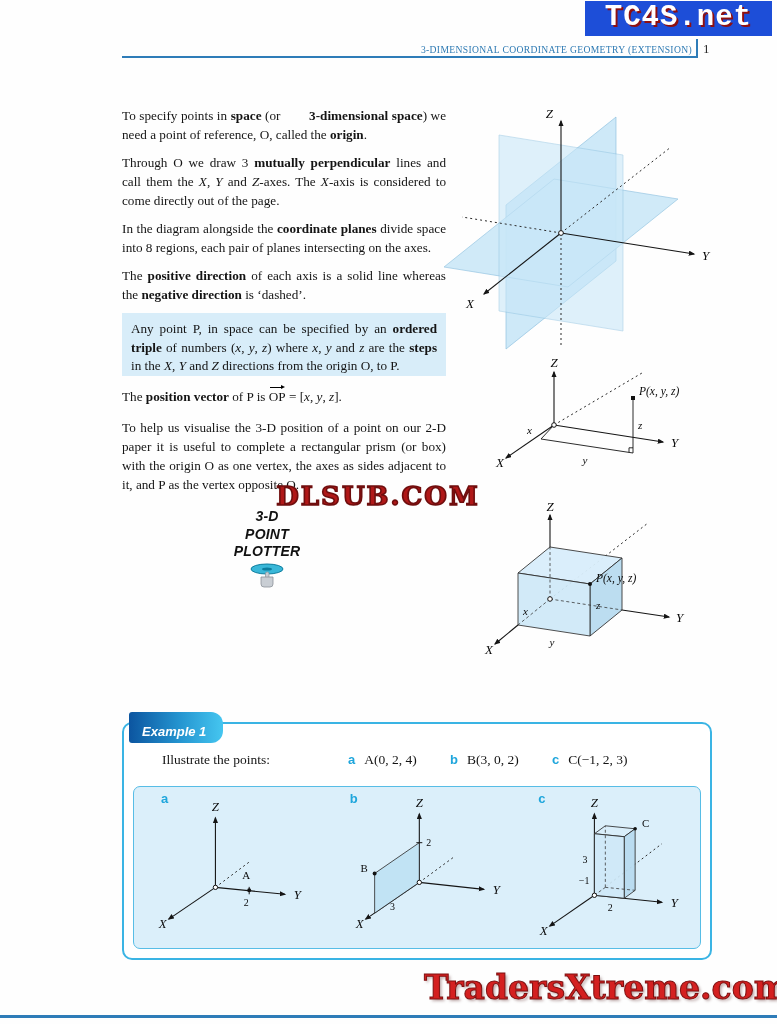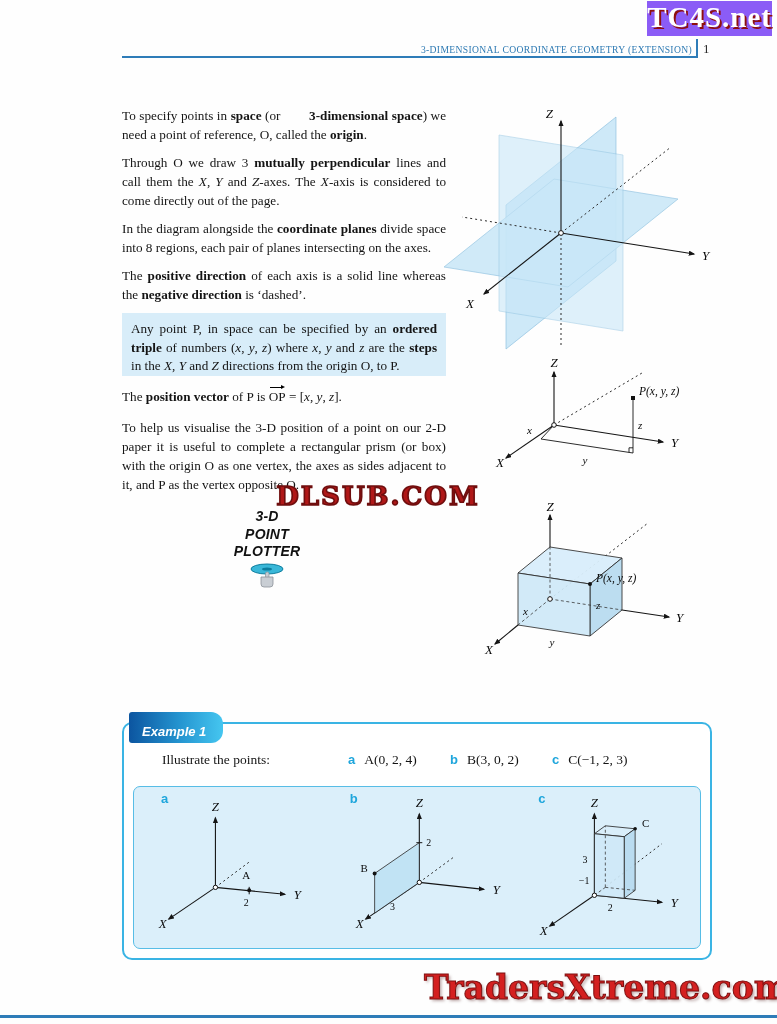--- a/index.html
+++ b/index.html
@@ -2,22 +2,22 @@
 <html><head>
 <meta charset="utf-8">
 <style>
   * { margin:0; padding:0; box-sizing:border-box; }
   html,body { background:#ffffff; }
   .page { position:relative; width:777px; height:1024px; background:#fefefe; overflow:hidden;
           font-family:"Liberation Serif","DejaVu Serif",serif; color:#141414; }
 
   
   .wm-tc4s { position:absolute; top:1px; right:5px; z-index:9;
-    font-family:Liberation Serif, serif; font-weight:bold; font-size:29px; letter-spacing:1px;
-    color:#fff; background:#8b5cf6; padding:0 0 2px; text-shadow:2px 2px 0 #8f0f0f; }
+    font-family:Liberation Mono, monospace; font-weight:bold; font-size:29px; letter-spacing:1px;
+    color:#fff; background:#1d4ed8; padding:0 20px 2px; text-shadow:2px 2px 0 #8f0f0f; }
   .wm-center { position:absolute; left:178px; top:481px; width:400px; text-align:center; z-index:8;
     font-family:"DejaVu Serif",serif; font-weight:bold; font-size:26px; letter-spacing:2px;
     color:#b01818; -webkit-text-stroke:1.6px #6f0e0e; text-shadow:0 0 1px #6f0e0e; white-space:nowrap; }
   .wm-bottom { position:absolute; left:424px; top:968px; z-index:9; white-space:nowrap;
     font-family:"DejaVu Serif",serif; font-weight:bold; font-size:33px; color:#d42020;
     -webkit-text-stroke:1px #7c0f0f; text-shadow:2px 2px 3px rgba(60,0,0,.35); }
 
   
   .running-title { position:absolute; top:44px; left:122px; width:570px; text-align:right;
     font-size:9.6px; letter-spacing:.35px; color:#2e7ab3; }

